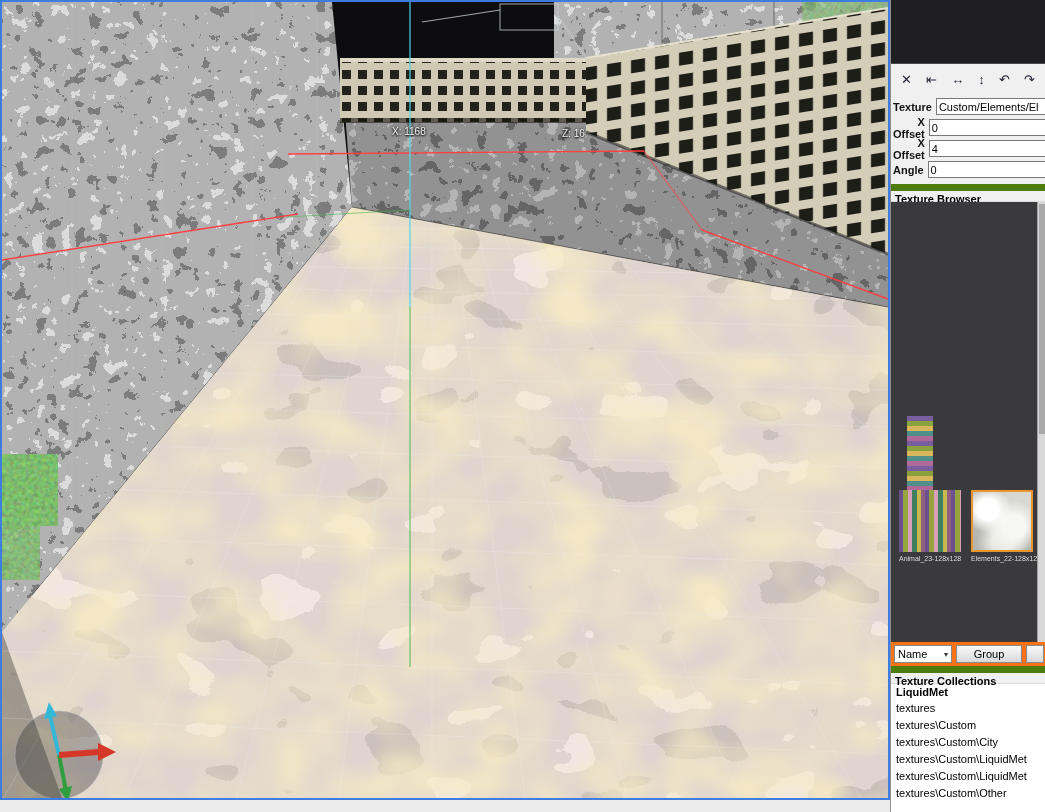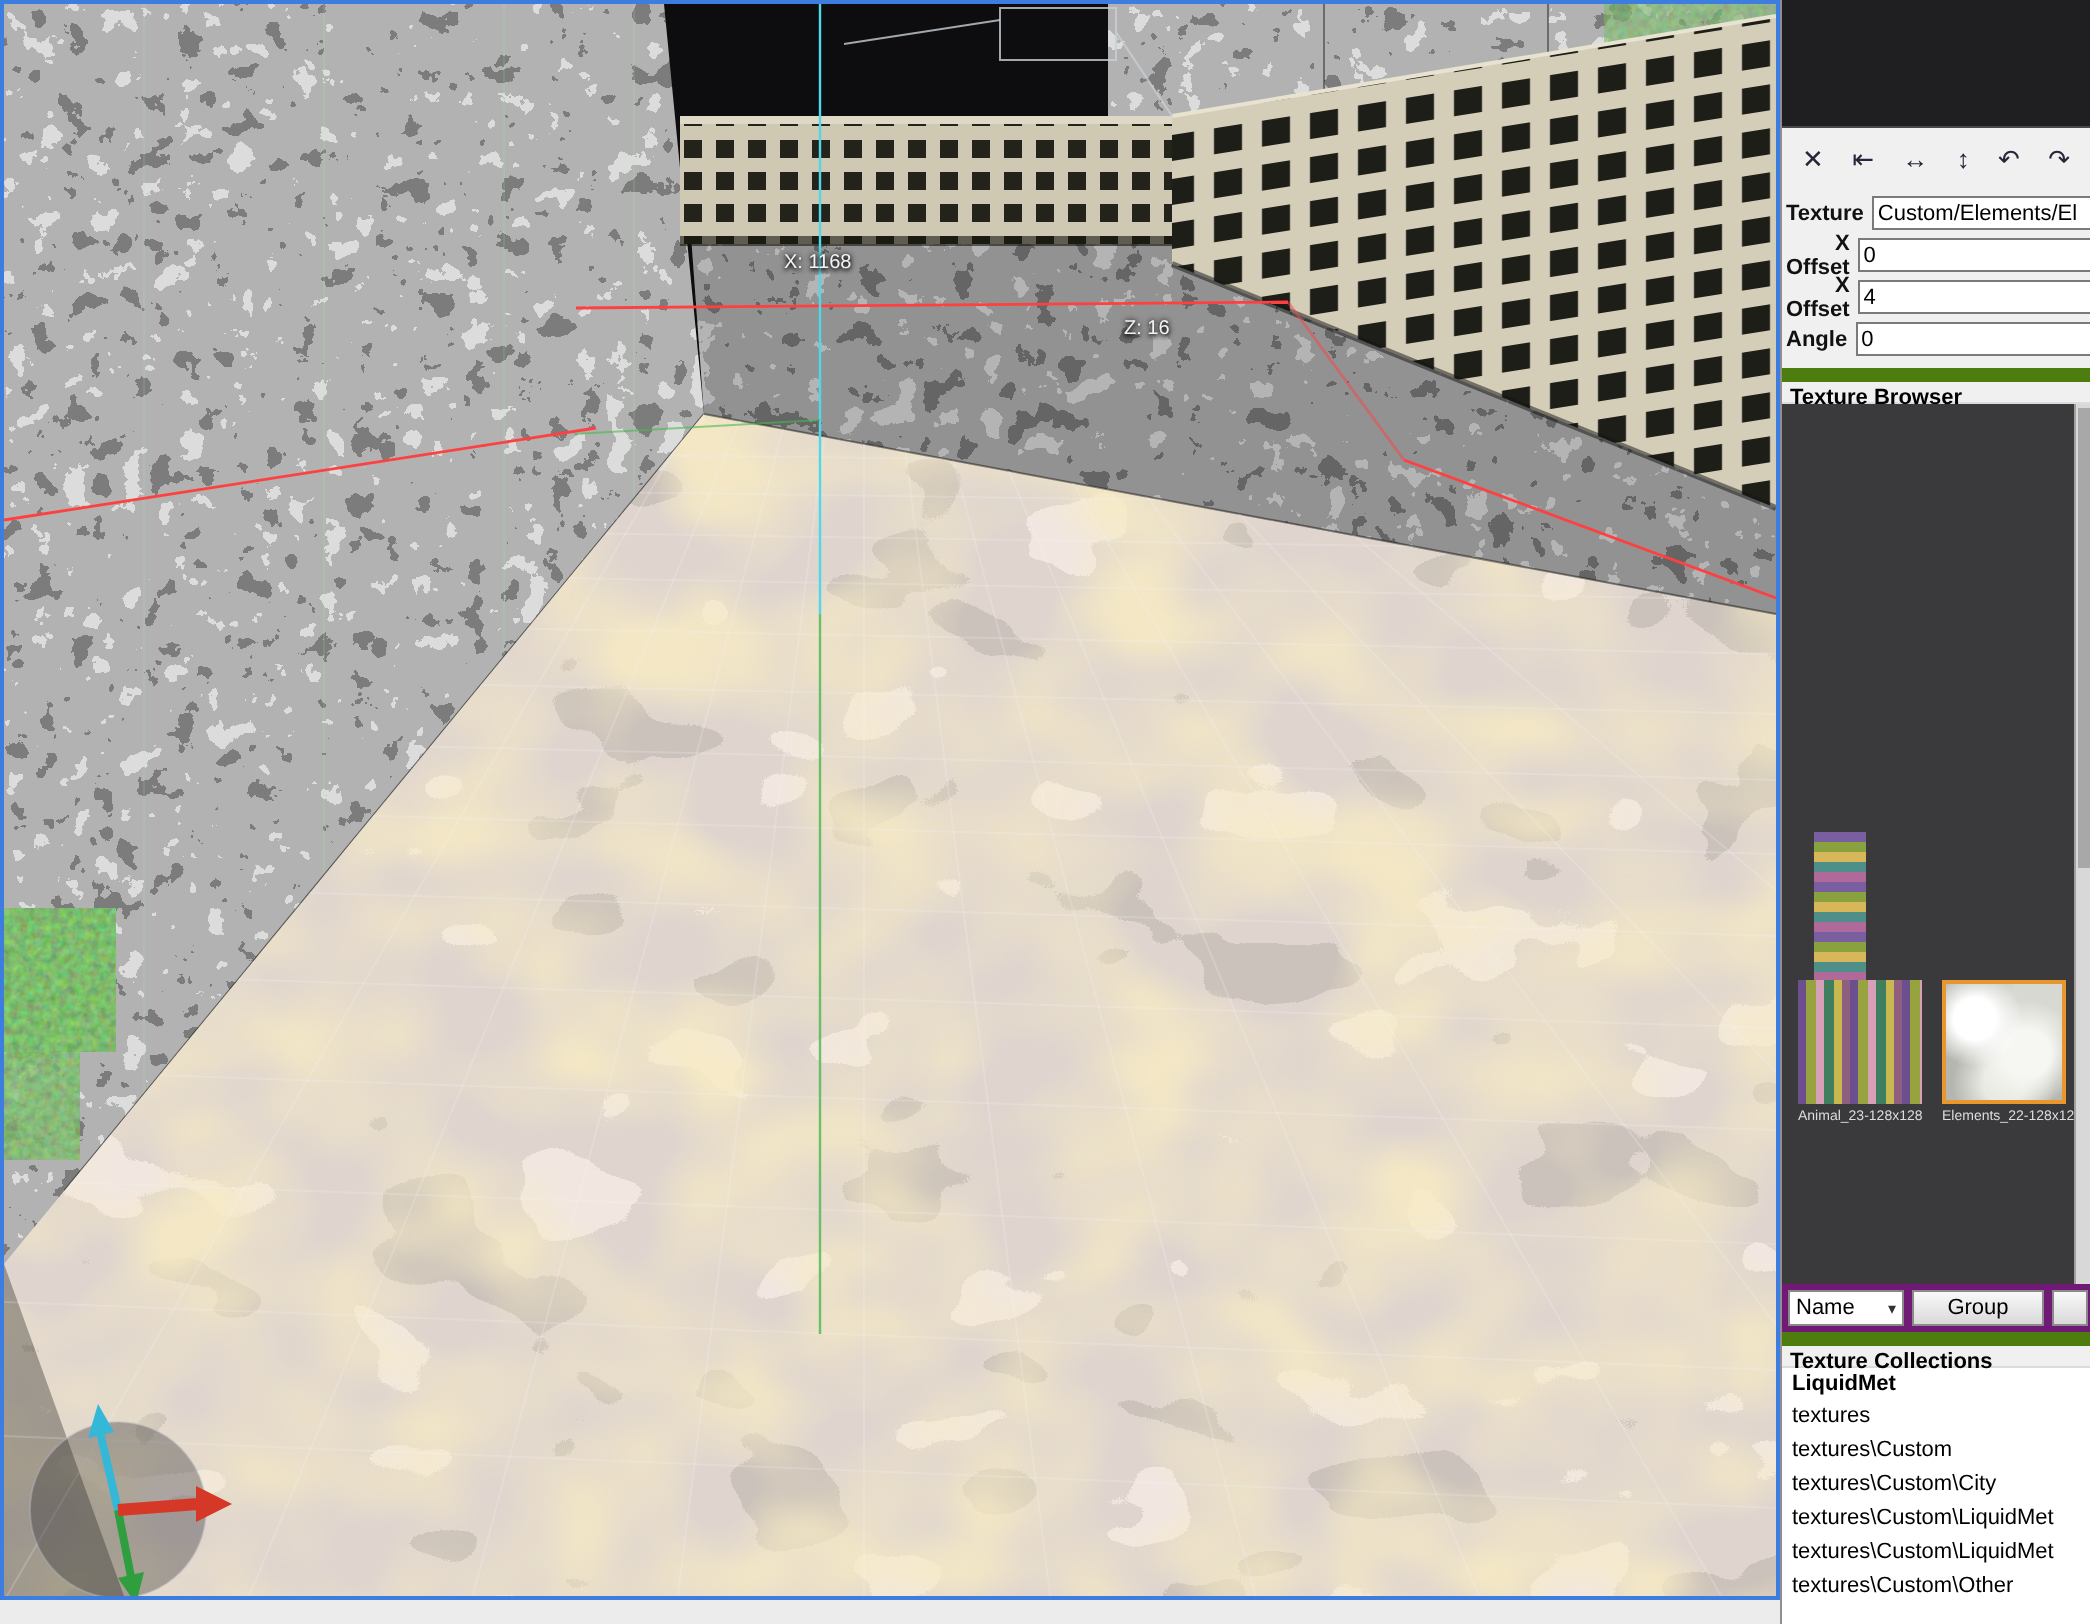--- a/index.html
+++ b/index.html
@@ -44,21 +44,21 @@
       radial-gradient(circle at 50% 85%, #eaeae4 0 18%, rgba(234,234,228,0) 45%),
       radial-gradient(circle at 80% 15%, #d8d8d2 0 20%, rgba(216,216,210,0) 50%),
       #b6b6b0; }
   .thumb-cap { position:absolute; top:353px; width:62px; text-align:center; font-size:7px;
                color:#ddd; white-space:nowrap; }
   .cap-animal { left:8px; } .cap-elements { left:80px; }
   .browser-scroll { position:absolute; right:0; top:0; width:8px; height:100%;
                     background:#d8d8d8; border-left:1px solid #a0a0a0; }
   .browser-scroll .sbthumb { position:absolute; top:2px; left:1px; width:6px; height:230px; background:#a8a8a8; }
 
-  .controls-row { height:24px; display:flex; align-items:center; gap:4px; padding:0 3px; background:#701a75; }
+  .controls-row { height:24px; display:flex; align-items:center; gap:4px; padding:0 3px; background:#f97316; }
   .dropdown { width:58px; height:18px; background:#fff; border:1px solid #888; font-size:11px;
               display:flex; align-items:center; justify-content:space-between; padding:0 3px; color:#000; }
   .dd-arrow { font-size:8px; color:#333; }
   .btn { height:18px; font-size:11px; font-family:"Liberation Sans",sans-serif;
          background:linear-gradient(#f9f9f9,#d9d9d9); border:1px solid #8a8a8a; padding:0 6px; color:#000; }
   .btn.group { width:66px; }
   .btn.cut { width:18px; margin-right:-10px; }
 
   .collections { background:#fff; height:130px; overflow:hidden; }
   .avail { font-size:11px; font-weight:bold; padding:2px 5px; color:#000; }
@@ -223,21 +223,21 @@
         <line x1="57" y1="753" x2="48" y2="714" stroke="#35b8d8" stroke-width="4"></line>
         <polygon points="42,717 47,700 55,714" fill="#35b8d8"></polygon>
         <line x1="57" y1="753" x2="64" y2="789" stroke="#2f9e3f" stroke-width="4"></line>
         <polygon points="57,787 66,800 70,784" fill="#2f9e3f"></polygon>
         <line x1="57" y1="753" x2="97" y2="750" stroke="#d63828" stroke-width="6"></line>
         <polygon points="96,741 114,750 96,759" fill="#d63828"></polygon>
       </g>
     </svg>
 
     <span class="vp-label" style="left:390px; top:124px">X: 1168</span>
-    <span class="vp-label" style="left:560px; top:157px">Z: 16</span>
+    <span class="vp-label" style="left:560px; top:126px">Z: 16</span>
   </div>
   <div class="below-vp"></div>
 
   <div class="panel">
 
     <div class="panel-dark"></div>
 
     <div class="icon-row">
       <span class="tool-icon">✕</span>
       <span class="tool-icon">⇤</span>

